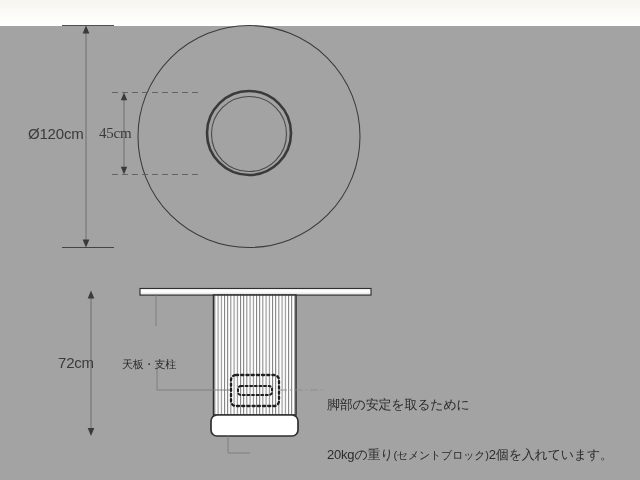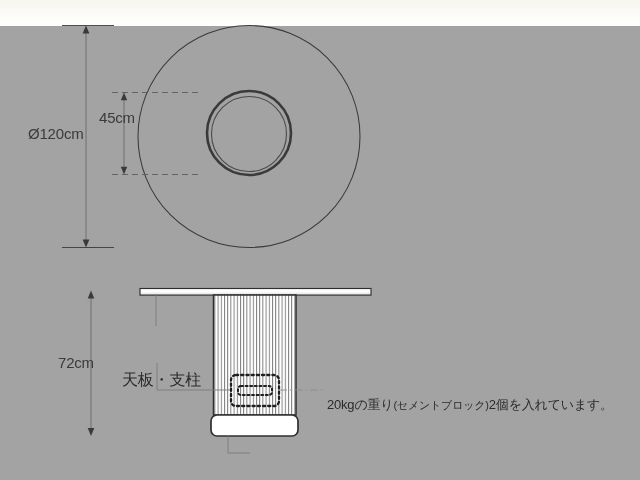--- a/index.html
+++ b/index.html
@@ -39,23 +39,23 @@
     color: #3a3a3a;
   }
   .note-label {
     font-size: 13px;
     color: #2b2b2b;
   }
   .note-small {
     font-size: 11px;
   }
   #lbl-dia120 { left: 28px; top: 124px; }
-  #lbl-45     { left: 99px; top: 108px; }
+  #lbl-45     { left: 99px; top: 124px; font-family: Liberation Serif, serif; }
   #lbl-72     { left: 58px; top: 353px; }
-  #lbl-top-material { left: 122px; top: 329px; font-size: 16px; }
+  #lbl-top-material { left: 122px; top: 329px; font-size: 11px; }
   #lbl-base-material { left: 253px; top: 446px; font-size: 13px; }
   #lbl-weight-note { left: 327px; top: 364px; font-size: 13px; }
   #lbl-weight-note .l2 { display: block; }
 </style>
 </head>
 <body>
 
 <div id="stage">
 
   <div id="paper-tint"></div>
@@ -142,16 +142,17 @@
   <div class="dim-label" id="lbl-45">45cm</div>
 
   <div class="dim-label" id="lbl-72">72cm</div>
 
   <div class="note-label" id="lbl-top-material">
     <div>天板・支柱</div>
   </div>
 
 
   <div class="note-label" id="lbl-weight-note">
+    <div>脚部の安定を取るために</div>
     <div class="l2"><span>20kgの重り</span><span class="note-small">(セメントブロック)</span><span>2個を入れています。</span></div>
   </div>
 
 </div>
 
 </body></html>

